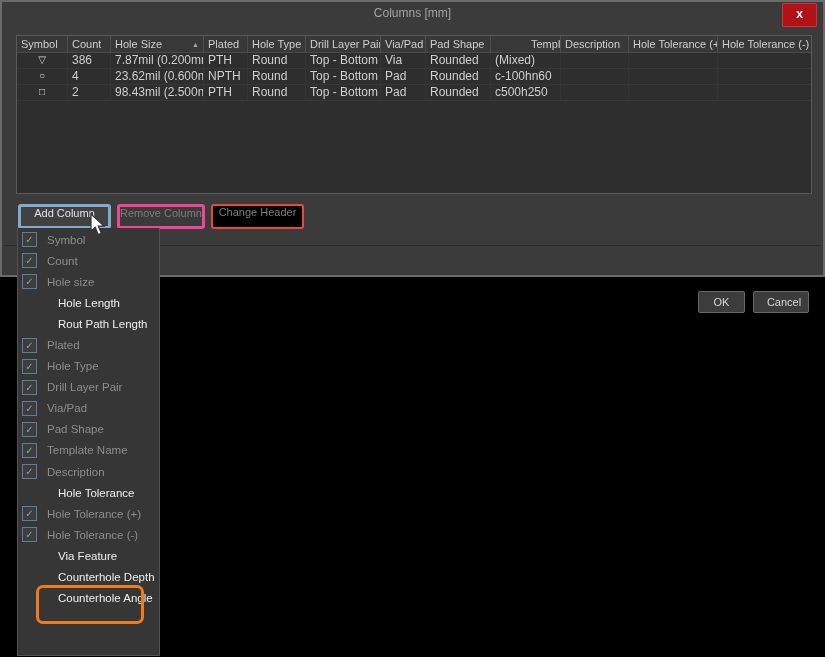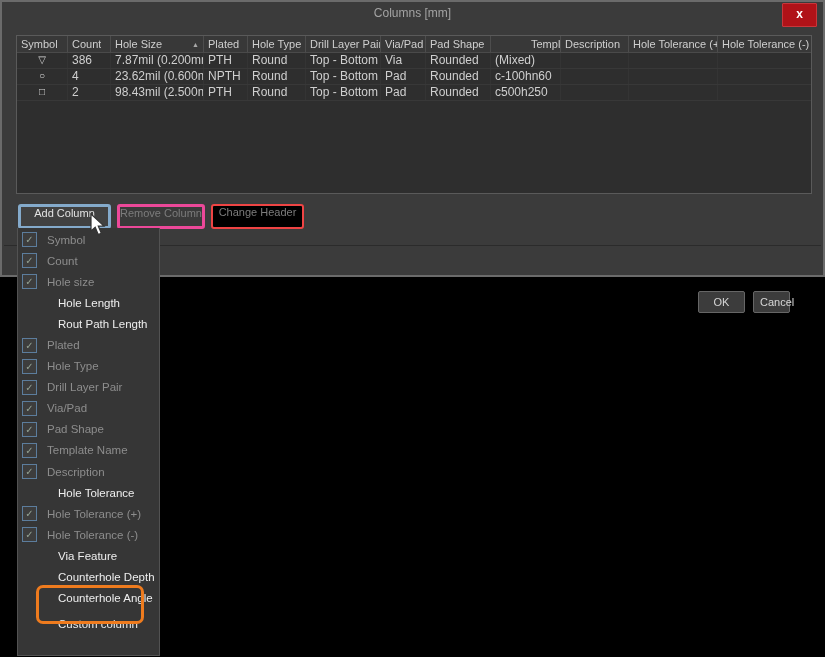--- a/index.html
+++ b/index.html
@@ -70,21 +70,21 @@
     background:#000000;border:2px solid #ef4444;color:#7c7c7c;
   }
   
   .footer-divider{position:absolute;left:2px;right:2px;top:243px;height:1px;background:#2b2b2b;}
   .btn-ok,.btn-cancel{
     position:absolute;top:249px;box-sizing:border-box;height:22px;
     background:#3c3c3c;border:1px solid #666;border-radius:2px;
     color:#d6d6d6;font-size:11px;text-align:center;line-height:20px;margin-top:40px;
   }
   .btn-ok{left:696px;width:47px;}
-  .btn-cancel{left:751px;width:37px;padding-left:6px;}
+  .btn-cancel{left:751px;width:56px;padding-left:6px;}
   
   .menu{
     position:absolute;left:17px;top:228px;width:143px;height:428px;
     box-sizing:border-box;background:#363636;border:1px solid #525252;
     border-top:none;z-index:10;padding-top:1px;
   }
   .menu-item{
     height:21.1px;display:flex;align-items:center;
     font-size:11.5px;white-space:nowrap;
   }
@@ -282,23 +282,19 @@
     </div>
     <div class="menu-item unchecked">
       <div class="cb-space"></div>
       <div class="">Counterhole Depth</div>
     </div>
     <div class="menu-item unchecked">
       <div class="cb-space"></div>
       <div class="">Counterhole Angle</div>
     </div>
     <div class="menu-sep"></div>
-    <div class="menu-item unchecked">
-      <div class="cb-space"></div>
-      <div class="">Custom column</div>
-    </div>
   </div>
 
 <div class="highlight-box" style="border-color: rgb(238, 123, 30);"></div>
 
 <svg class="cursor" width="18" height="24" viewBox="0 0 18 24">
   <path d="M1,1 L1,18 L5.2,14.2 L8.2,21.5 L11.3,20.2 L8.3,13.1 L14,13.1 Z" fill="#ffffff" stroke="#333333" stroke-width="1.2"></path>
 </svg>
 
 </body></html>

